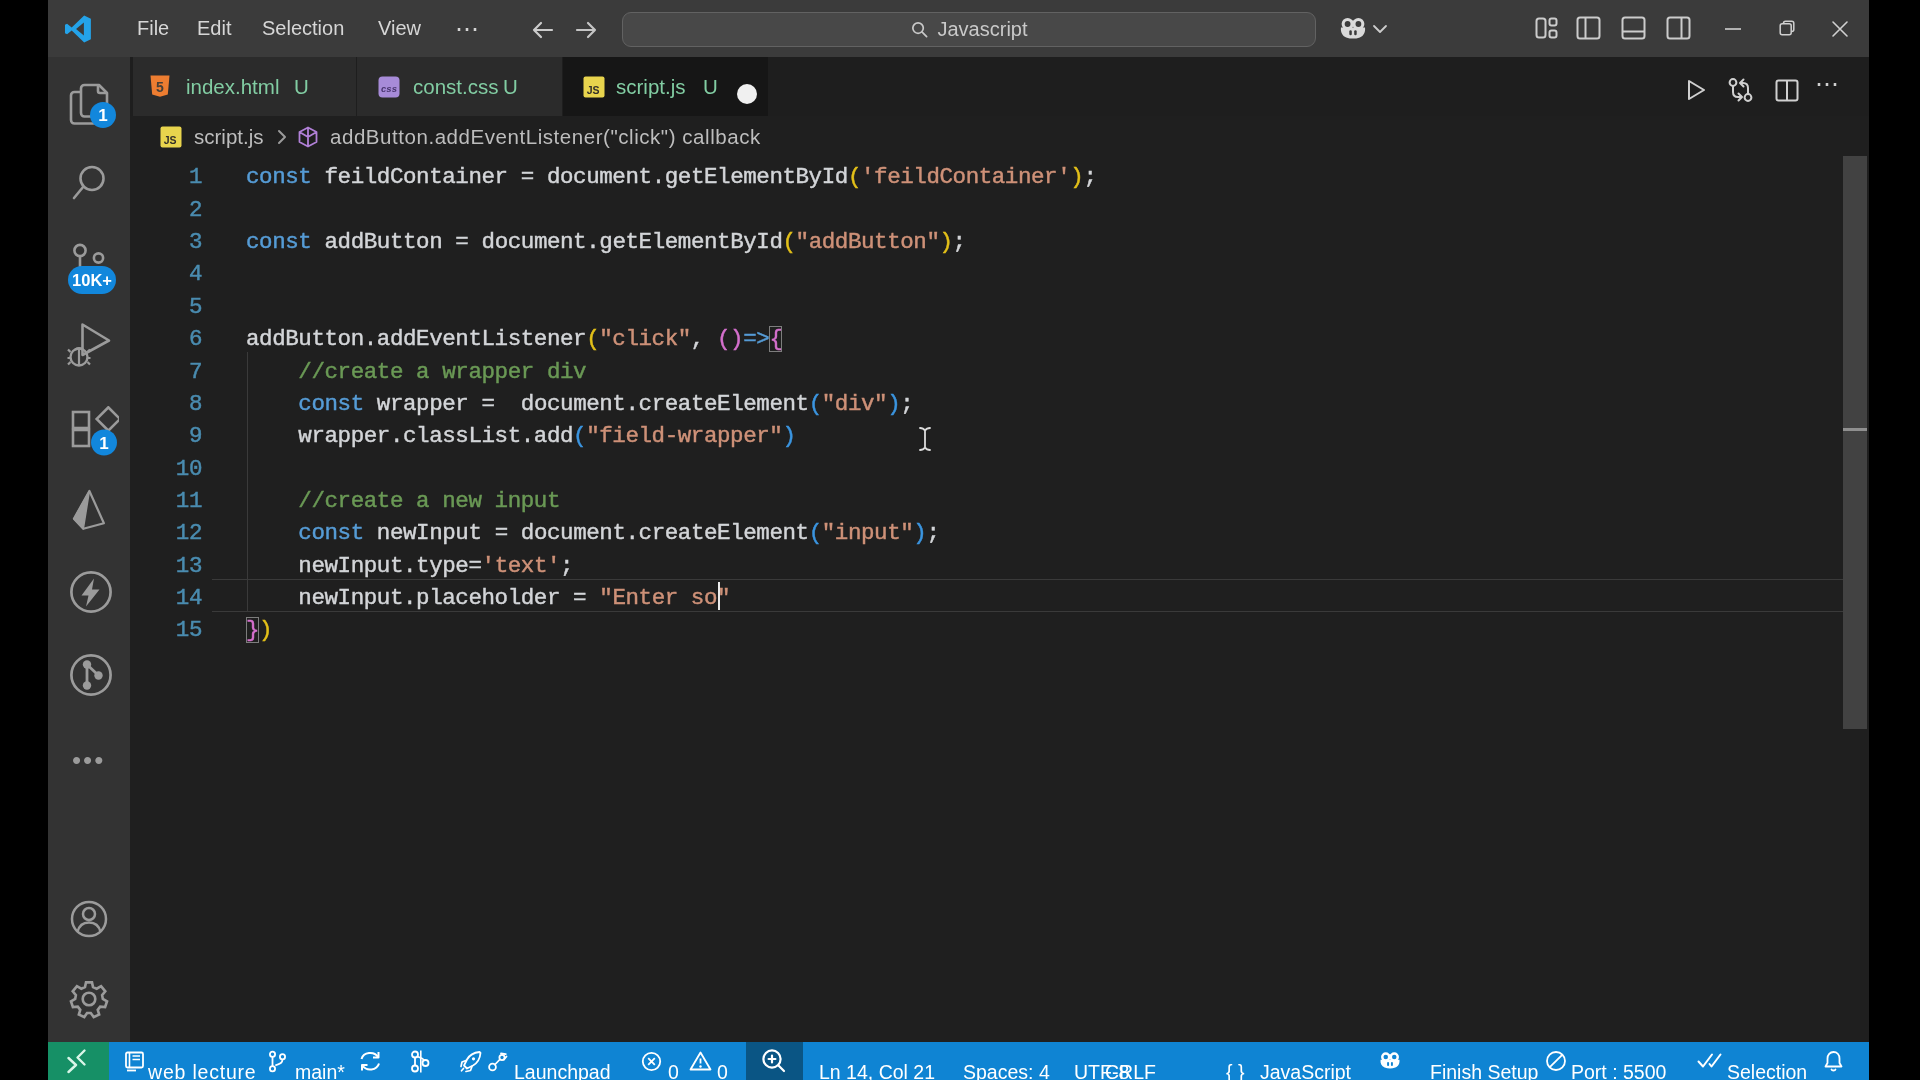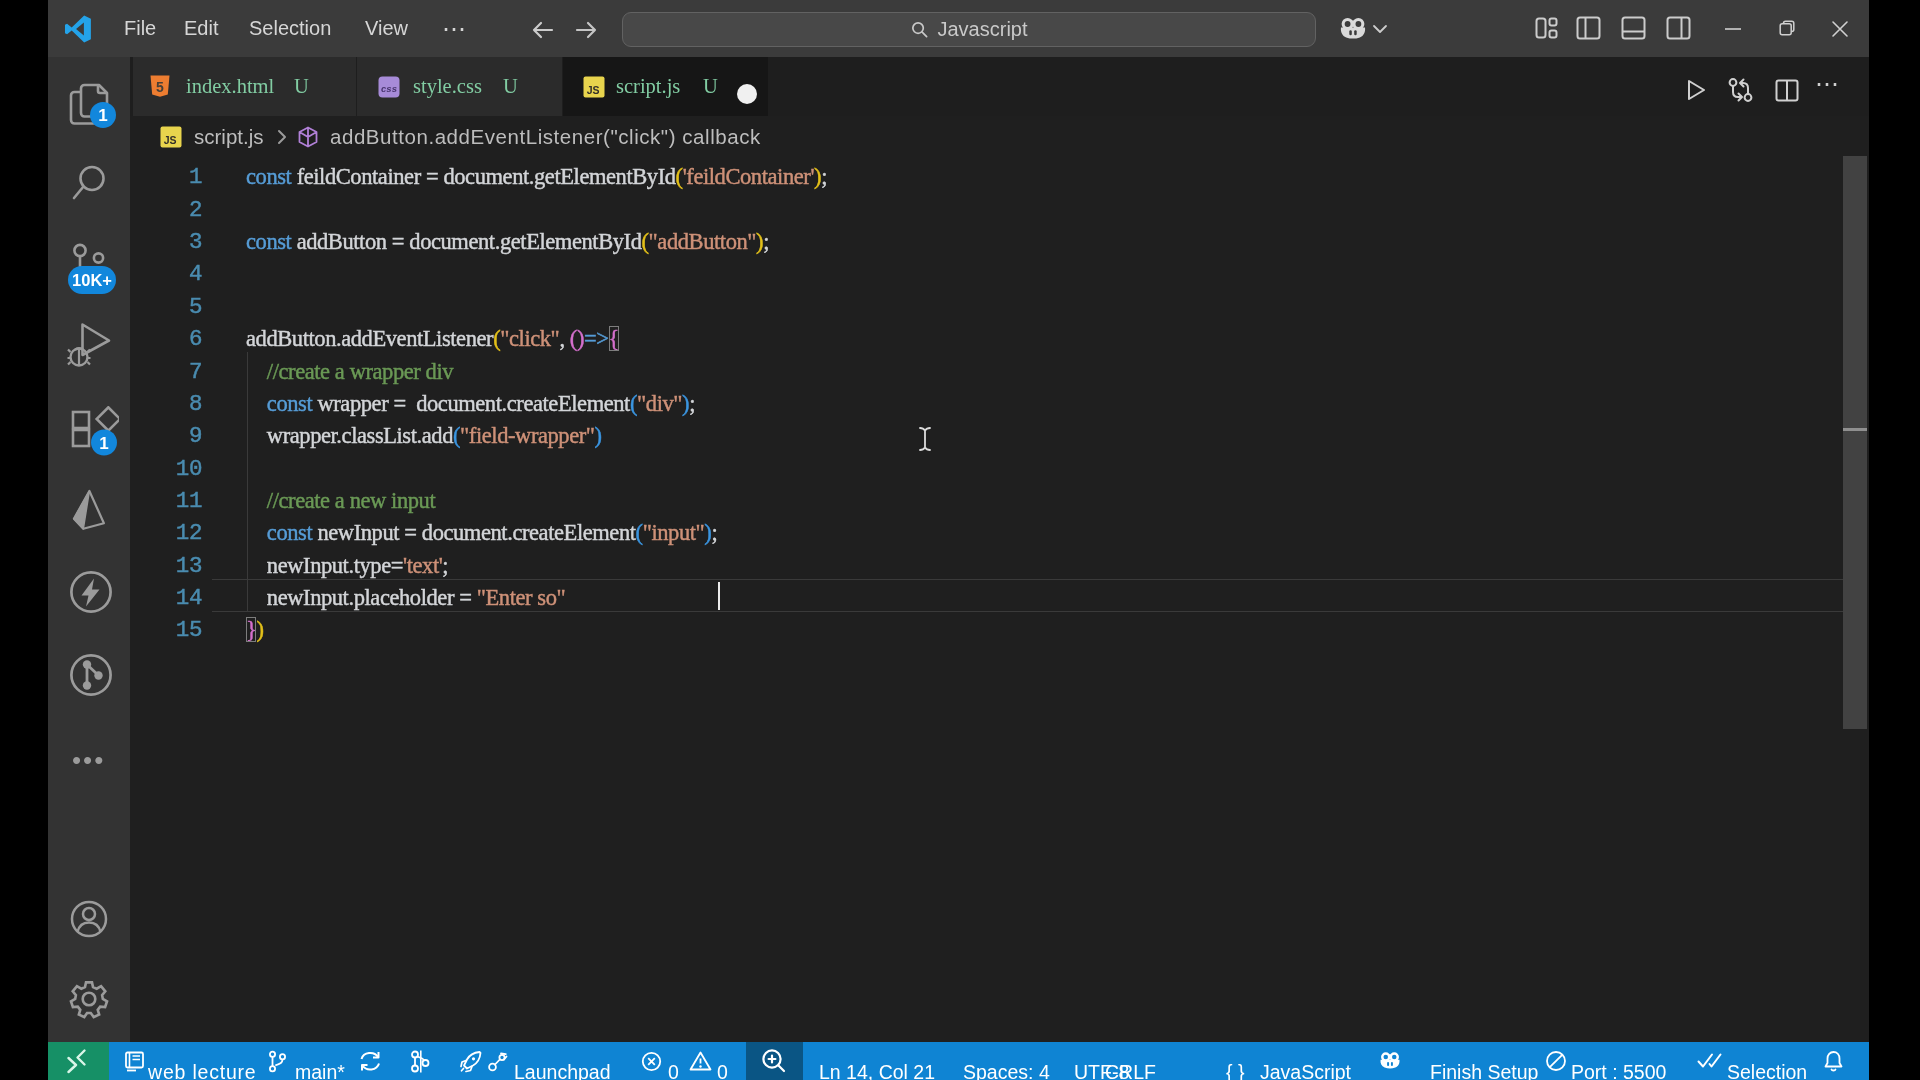--- a/index.html
+++ b/index.html
@@ -3,40 +3,40 @@
 <meta charset="utf-8">
 <style>
   * { margin:0; padding:0; box-sizing:border-box; }
   html,body { width:1920px; height:1080px; background:#000; overflow:hidden; }
   body { font-family:"Liberation Sans", sans-serif; }
   #win { position:absolute; left:48px; top:0; width:1821px; height:1080px; background:#1f1f1f; }
   .abs { position:absolute; }
 
   
   #titlebar { position:absolute; left:0; top:0; width:1821px; height:57px; background:#3b3b3b; }
-  .menu { position:absolute; top:0; height:47px; line-height:57px; color:#d6d6d6; font-size:20px; }
+  .menu { position:absolute; top:0; height:47px; line-height:57px; color:#d6d6d6; font-size:20px;margin-left:13px; }
   #searchbox { position:absolute; left:574px; top:12px; width:694px; height:35px; background:#484848; border:1px solid #626262; border-radius:9px; color:#c9c9c9; font-size:20px; text-align:center; line-height:33px; }
 
   
   #tabstrip { position:absolute; left:82px; top:57px; width:1739px; height:59px; background:#1e1e1e; }
   .tab { position:absolute; top:0; height:59px; }
-  .tab .lbl { position:absolute; top:0; height:59px; line-height:59px; font-size:20.5px; color:#82cda3;font-family:Liberation Serif, serif; }
+  .tab .lbl { position:absolute; top:0; height:59px; line-height:59px; font-size:20.5px; color:#82cda3; }
 
   
   #crumb { position:absolute; left:82px; top:116px; width:1739px; height:42px; background:#1f1f1f; color:#bdbdbd; font-size:20.5px; }
 
   
   #activitybar { position:absolute; left:0; top:57px; width:82px; height:985px; background:#333333; }
 
   
   #editor { position:absolute; left:82px; top:158px; width:1739px; height:884px; background:#1f1f1f; }
   #gutter { position:absolute; left:0; top:3.4px; width:72px; text-align:right; white-space:pre;
             font-family:"Liberation Mono", monospace; font-size:22.5px; line-height:32.357px;
             color:#4a8cb0; letter-spacing:-0.42px; -webkit-text-stroke:0.45px; }
-  #code { position:absolute; left:116px; top:3.4px; font-family:Liberation Serif, serif;
+  #code { position:absolute; left:116px; top:3.4px; font-family:Liberation Mono, monospace;
           font-size:22.5px; line-height:32.357px; letter-spacing:-0.42px; color:#d4d4d4; white-space:pre;
           -webkit-text-stroke:0.45px; }
   .kw { color:#569cd6; } .id { color:#d3d5d8; } .fn { color:#d3d5d8; } .st { color:#ce9178; }
   .cm { color:#6a9955; } .b1 { color:#e3c019; } .b2 { color:#d570cd; } .b3 { color:#3b95e0; } .op { color:#d3d5d8; }
   .match { outline:1px solid #7d7d7d; outline-offset:-1px; }
 
   
   #statusbar { position:absolute; left:0; top:1042px; width:1821px; height:38px; background:#0f84d3; color:#fff; font-size:19.5px; }
   .sitem { position:absolute; top:0; height:38px; line-height:38px; white-space:nowrap;margin-top:11px; }
 </style>
@@ -115,21 +115,21 @@
         <text x="11" y="17" font-family="Liberation Sans" font-size="14" font-weight="bold" fill="#453f38" text-anchor="middle">5</text>
       </svg>
       <div class="lbl" style="left:53px">index.html</div>
       <div class="lbl" style="left:161px">U</div>
     </div>
     <div class="tab" style="left:227px;width:206px;background:#2b2b2b;border-right:1px solid #1e1e1e">
       <svg class="abs" style="left:21px;top:19px" width="22" height="22" viewBox="0 0 22 22">
         <rect x="0.5" y="0.5" width="21" height="21" rx="4" fill="#a78bd8"></rect>
         <text x="11" y="16" font-family="Liberation Sans" font-size="9.5" font-weight="bold" fill="#4a3670" text-anchor="middle" font-style="italic">css</text>
       </svg>
-      <div class="lbl" style="left:56px">style.css</div>
+      <div class="lbl" style="left:56px">const.css</div>
       <div class="lbl" style="left:146px">U</div>
     </div>
     <div class="tab" style="left:433px;width:205px;background:#161616">
       <svg class="abs" style="left:20px;top:19px" width="22" height="22" viewBox="0 0 22 22">
         <rect x="0.5" y="0.5" width="21" height="21" rx="2" fill="#e8d44d"></rect>
         <text x="16.5" y="17.5" font-family="Liberation Sans" font-size="10.5" font-weight="bold" fill="#33302a" text-anchor="end">JS</text>
       </svg>
       <div class="lbl" style="left:53px">script.js</div>
       <div class="lbl" style="left:140px">U</div>
       <div class="abs" style="left:174px;top:27px;width:20px;height:20px;border-radius:50%;background:#f0f0f0"></div>

